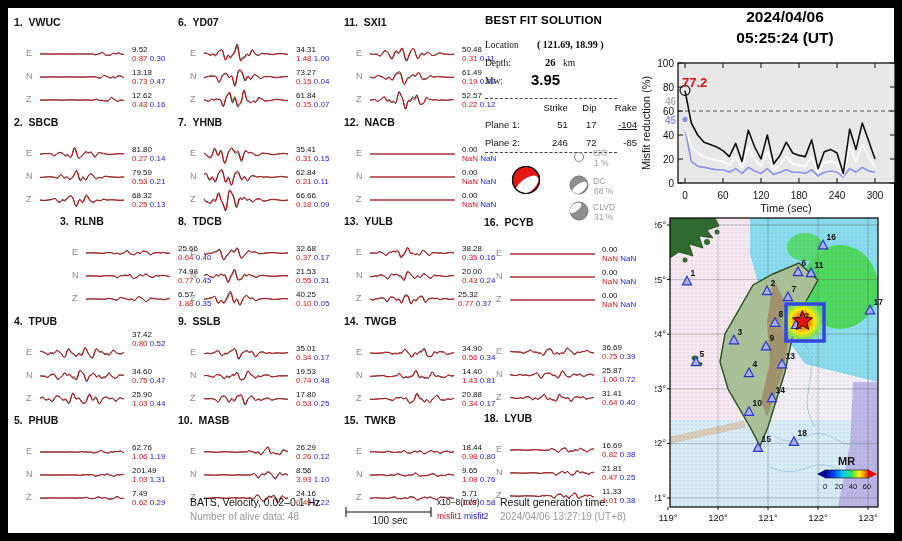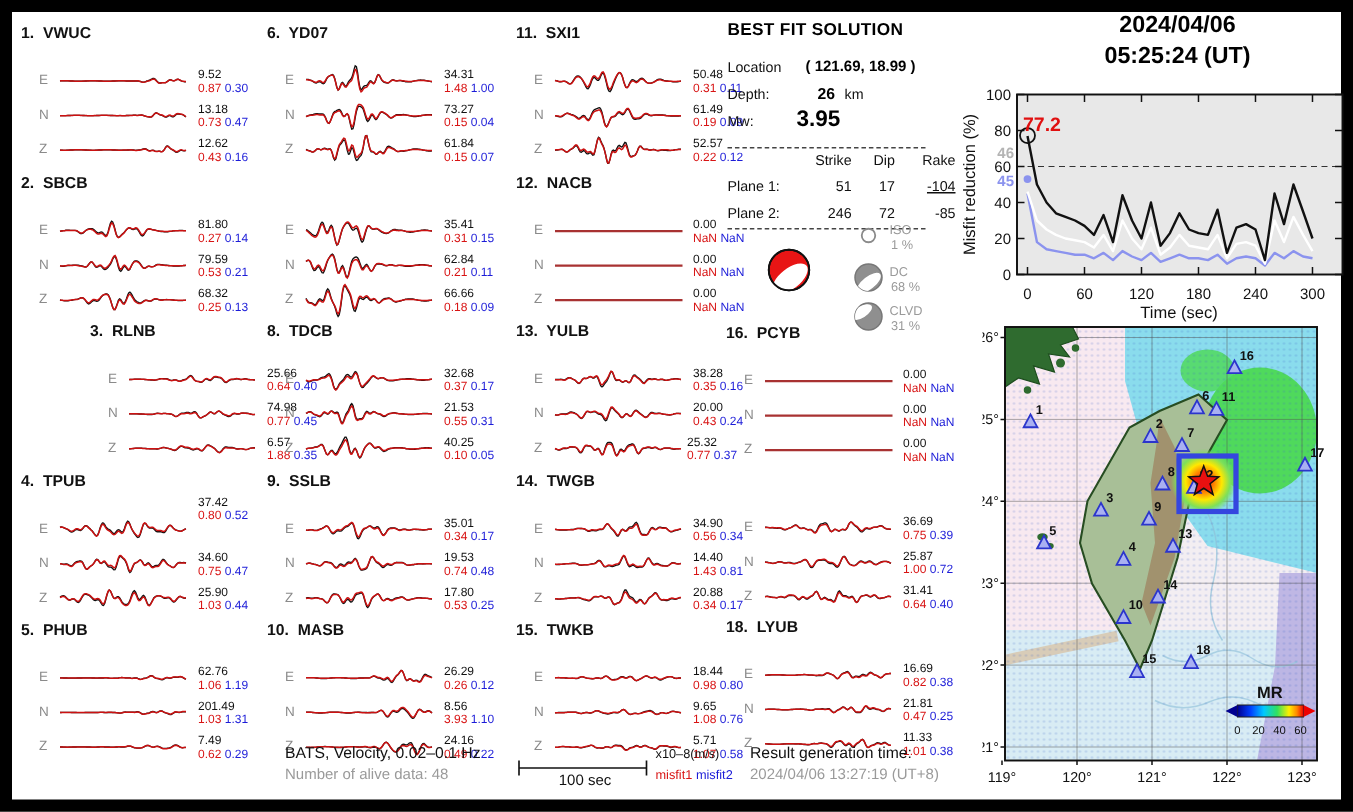--- a/index.html
+++ b/index.html
@@ -6,21 +6,21 @@
   .page{position:relative;width:902px;height:541px;background:#000;overflow:hidden;
         font-family:"Liberation Sans",sans-serif;-webkit-font-smoothing:antialiased;}
   .paper{position:absolute;left:8px;top:8px;width:886px;height:525px;background:#ffffff;}
   .abs{position:absolute;}
   .st-header{font-size:10.5px;font-weight:bold;color:#111;white-space:pre;}
   .comp-label{font-size:9px;color:#8a8a8a;}
   .val-amp{font-size:8px;color:#111;line-height:9px;white-space:pre;}
   .val-m{font-size:8px;line-height:9px;white-space:pre;}
   .m1{color:#d81414;} .m2{color:#1c1cd8;}
   .sol-title{font-size:11.5px;font-weight:bold;color:#000;letter-spacing:.2px;}
-  .sol-lab{font-size:9.5px;color:#111;}
+  .sol-lab{font-size:9.5px;color:#111;font-family:Liberation Serif, serif;}
   .sol-bold{font-weight:bold;color:#000;}
   .dashed{border-top:1px dashed #444;height:0;}
   .date-hdr{font-size:15.5px;font-weight:bold;color:#000;text-align:center;line-height:21px;}
   .foot-main{font-size:10.5px;color:#111;}
   .foot-sub{font-size:10px;color:#9a9a9a;}
   .units{font-size:8.5px;color:#111;}
   svg{display:block;}
 </style>
 </head>
 <body>
@@ -239,20 +239,21 @@
             <path d="M2.0,13.5L2.8,13.9L3.5,14.2L4.3,14.5L5.1,14.8L5.8,15.2L6.6,15.4L7.3,15.1L8.1,14.5L8.9,13.7L9.6,13.2L10.4,13.3L11.2,13.6L11.9,13.8L12.7,13.6L13.5,13.1L14.2,12.8L15.0,12.9L15.7,13.3L16.5,13.4L17.3,13.2L18.0,13.1L18.8,14.1L19.6,16.4L20.3,19.2L21.1,20.7L21.9,19.9L22.6,17.1L23.4,13.8L24.1,11.5L24.9,10.3L25.7,9.4L26.4,8.2L27.2,7.3L28.0,7.8L28.7,10.5L29.5,14.3L30.3,16.8L31.0,16.6L31.8,14.4L32.5,12.5L33.3,13.0L34.1,15.8L34.8,19.1L35.6,20.9L36.4,20.6L37.1,19.4L37.9,18.4L38.7,17.6L39.4,15.8L40.2,12.2L40.9,7.8L41.7,4.6L42.5,4.4L43.2,7.2L44.0,11.1L44.8,14.0L45.5,15.2L46.3,15.3L47.1,15.5L47.8,16.2L48.6,16.8L49.3,16.7L50.1,15.9L50.9,15.1L51.6,14.9L52.4,15.5L53.2,16.0L53.9,15.8L54.7,14.6L55.5,13.0L56.2,11.8L57.0,11.4L57.7,11.6L58.5,12.0L59.3,12.5L60.0,12.9L60.8,13.4L61.6,14.1L62.3,14.7L63.1,15.1L63.9,15.1L64.6,14.9L65.4,14.8L66.1,14.7L66.9,14.8L67.7,14.7L68.4,14.6L69.2,14.4L70.0,14.2L70.7,14.0L71.5,13.8L72.3,13.6L73.0,13.4L73.8,13.3L74.5,13.2L75.3,13.2L76.1,13.3L76.8,13.4L77.6,13.5L78.4,13.6L79.1,13.8L79.9,14.0L80.7,14.1L81.4,14.3L82.2,14.5L82.9,14.6L83.7,14.7L84.5,14.7L85.2,14.7L86.0,14.6" fill="none" stroke="#111111" stroke-width="0.9"></path>
             <path d="M2.0,13.9L2.8,14.2L3.5,14.4L4.3,14.6L5.1,14.9L5.8,15.2L6.6,15.3L7.3,15.0L8.1,14.4L8.9,13.7L9.6,13.2L10.4,13.3L11.2,13.6L11.9,13.9L12.7,13.7L13.5,13.3L14.2,13.1L15.0,13.3L15.7,13.6L16.5,13.8L17.3,13.5L18.0,13.4L18.8,14.2L19.6,16.3L20.3,18.7L21.1,19.9L21.9,19.0L22.6,16.2L23.4,13.0L24.1,10.7L24.9,9.4L25.7,8.4L26.4,7.1L27.2,6.1L28.0,6.5L28.7,8.9L29.5,12.3L30.3,14.6L31.0,14.4L31.8,12.4L32.5,10.7L33.3,11.2L34.1,13.9L34.8,17.1L35.6,18.8L36.4,18.7L37.1,17.7L37.9,16.9L38.7,16.2L39.4,14.7L40.2,11.5L40.9,7.5L41.7,4.6L42.5,4.5L43.2,7.2L44.0,10.8L44.8,13.6L45.5,14.7L46.3,14.9L47.1,15.2L47.8,15.9L48.6,16.6L49.3,16.6L50.1,15.9L50.9,15.3L51.6,15.2L52.4,15.8L53.2,16.4L53.9,16.3L54.7,15.2L55.5,13.8L56.2,12.7L57.0,12.3L57.7,12.4L58.5,12.7L59.3,13.0L60.0,13.3L60.8,13.7L61.6,14.2L62.3,14.7L63.1,15.0L63.9,14.9L64.6,14.7L65.4,14.5L66.1,14.5L66.9,14.5L67.7,14.5L68.4,14.4L69.2,14.3L70.0,14.1L70.7,14.0L71.5,13.9L72.3,13.8L73.0,13.7L73.8,13.6L74.5,13.6L75.3,13.6L76.1,13.6L76.8,13.7L77.6,13.8L78.4,13.8L79.1,13.9L79.9,14.0L80.7,14.1L81.4,14.2L82.2,14.2L82.9,14.3L83.7,14.3L84.5,14.3L85.2,14.3L86.0,14.3" fill="none" stroke="#cc1111" stroke-width="1"></path>
           </svg>
         </div>
         <div class="abs" style="left: 118px; top: 75px; width: 48px;">
           <div class="val-amp">61.84</div>
           <div class="val-m"><span class="m1">0.15</span><span>&nbsp;</span><span class="m2">0.07</span></div>
         </div>
       </div>
       <div class="abs" style="left: 178px; top: 115.5px; width: 166px; height: 97px;">
+        <div class="st-header">7.&nbsp; YHNB</div>
         <div class="abs comp-label" style="left: 12px; top: 32px;">E</div>
         <div class="abs" style="left: 24px; top: 24px;">
           <svg width="90" height="28" style="overflow:visible">
             <path d="M2.0,13.1L2.8,13.4L3.5,14.0L4.3,14.7L5.1,15.4L5.8,16.0L6.6,16.5L7.3,17.0L8.1,17.2L8.9,16.9L9.6,15.8L10.4,13.7L11.2,11.2L11.9,9.0L12.7,8.1L13.5,8.8L14.2,10.9L15.0,13.3L15.7,14.8L16.5,14.7L17.3,13.2L18.0,11.2L18.8,10.2L19.6,11.2L20.3,14.3L21.1,18.2L21.9,21.7L22.6,23.4L23.4,22.8L24.1,20.5L24.9,17.4L25.7,14.5L26.4,12.4L27.2,10.9L28.0,9.8L28.7,9.0L29.5,8.6L30.3,8.8L31.0,9.9L31.8,11.4L32.5,12.8L33.3,13.5L34.1,13.2L34.8,12.4L35.6,12.1L36.4,12.8L37.1,15.0L37.9,17.9L38.7,20.4L39.4,21.5L40.2,20.6L40.9,18.1L41.7,15.0L42.5,12.3L43.2,10.9L44.0,10.7L44.8,11.4L45.5,12.3L46.3,12.8L47.1,12.9L47.8,12.7L48.6,12.5L49.3,12.6L50.1,13.0L50.9,13.6L51.6,14.2L52.4,14.7L53.2,15.1L53.9,15.4L54.7,15.6L55.5,15.7L56.2,15.6L57.0,15.2L57.7,14.7L58.5,14.0L59.3,13.5L60.0,13.1L60.8,13.0L61.6,13.0L62.3,13.2L63.1,13.3L63.9,13.4L64.6,13.4L65.4,13.5L66.1,13.6L66.9,13.8L67.7,14.0L68.4,14.3L69.2,14.5L70.0,14.6L70.7,14.7L71.5,14.8L72.3,14.7L73.0,14.7L73.8,14.5L74.5,14.4L75.3,14.3L76.1,14.1L76.8,13.9L77.6,13.7L78.4,13.6L79.1,13.5L79.9,13.4L80.7,13.3L81.4,13.3L82.2,13.4L82.9,13.4L83.7,13.6L84.5,13.7L85.2,13.9L86.0,14.0" fill="none" stroke="#111111" stroke-width="0.9"></path>
             <path d="M2.0,13.6L2.8,14.0L3.5,14.7L4.3,15.5L5.1,16.2L5.8,16.9L6.6,17.4L7.3,17.9L8.1,18.1L8.9,17.8L9.6,16.7L10.4,14.8L11.2,12.4L11.9,10.4L12.7,9.5L13.5,10.1L14.2,12.0L15.0,14.2L15.7,15.6L16.5,15.5L17.3,14.0L18.0,12.2L18.8,11.3L19.6,12.2L20.3,14.9L21.1,18.5L21.9,21.7L22.6,23.1L23.4,22.5L24.1,20.2L24.9,17.2L25.7,14.4L26.4,12.3L27.2,10.7L28.0,9.5L28.7,8.6L29.5,8.0L30.3,8.1L31.0,8.9L31.8,10.2L32.5,11.4L33.3,11.9L34.1,11.6L34.8,10.9L35.6,10.6L36.4,11.4L37.1,13.4L37.9,16.2L38.7,18.7L39.4,19.8L40.2,19.1L40.9,16.9L41.7,14.2L42.5,11.8L43.2,10.6L44.0,10.5L44.8,11.2L45.5,12.1L46.3,12.6L47.1,12.7L47.8,12.5L48.6,12.3L49.3,12.4L50.1,12.7L50.9,13.3L51.6,13.8L52.4,14.3L53.2,14.7L53.9,15.0L54.7,15.3L55.5,15.4L56.2,15.4L57.0,15.2L57.7,14.7L58.5,14.2L59.3,13.8L60.0,13.5L60.8,13.4L61.6,13.5L62.3,13.6L63.1,13.7L63.9,13.8L64.6,13.7L65.4,13.7L66.1,13.7L66.9,13.8L67.7,14.0L68.4,14.1L69.2,14.3L70.0,14.4L70.7,14.4L71.5,14.4L72.3,14.4L73.0,14.4L73.8,14.3L74.5,14.2L75.3,14.1L76.1,14.0L76.8,14.0L77.6,13.9L78.4,13.8L79.1,13.7L79.9,13.7L80.7,13.7L81.4,13.7L82.2,13.7L82.9,13.7L83.7,13.8L84.5,13.8L85.2,13.9L86.0,14.0" fill="none" stroke="#cc1111" stroke-width="1"></path>
           </svg>
         </div>
         <div class="abs" style="left: 118px; top: 29px; width: 48px;">
           <div class="val-amp">35.41</div>
           <div class="val-m"><span class="m1">0.31</span><span>&nbsp;</span><span class="m2">0.15</span></div>

